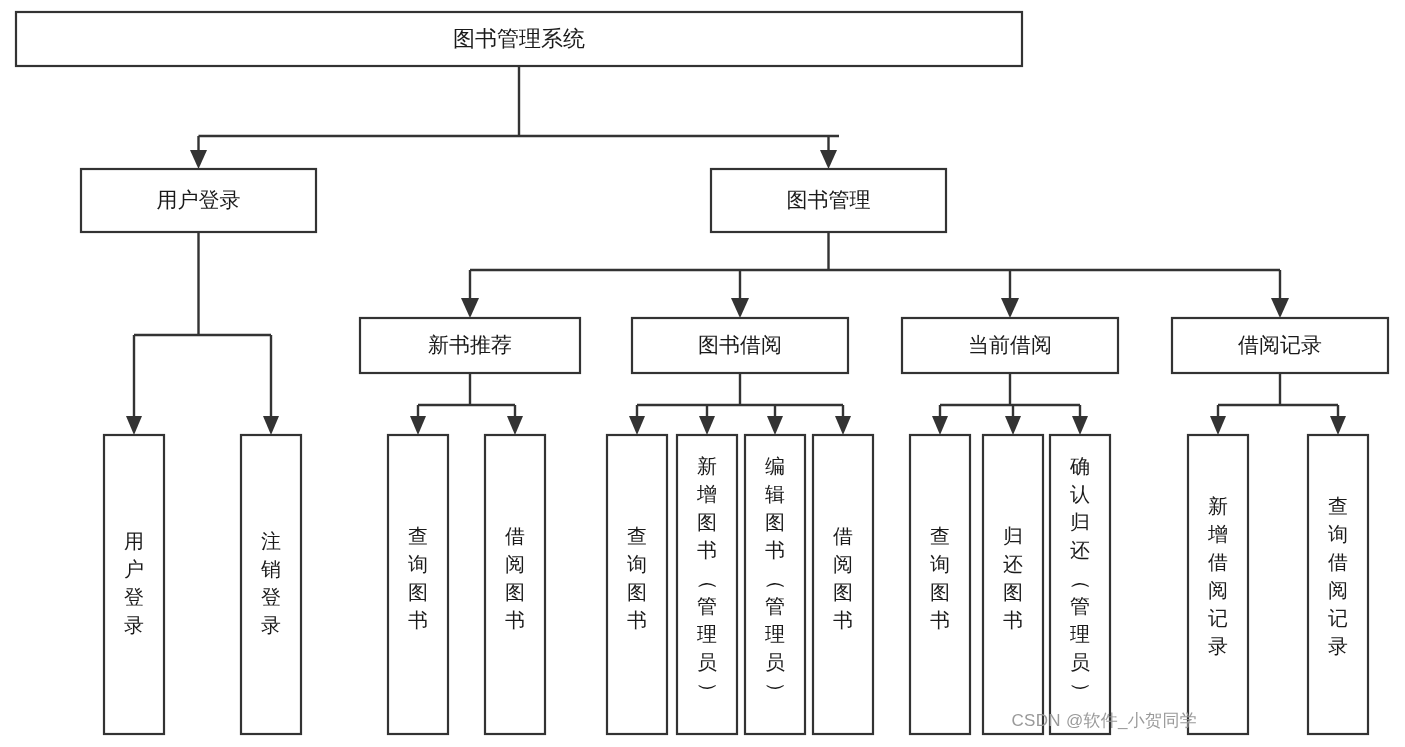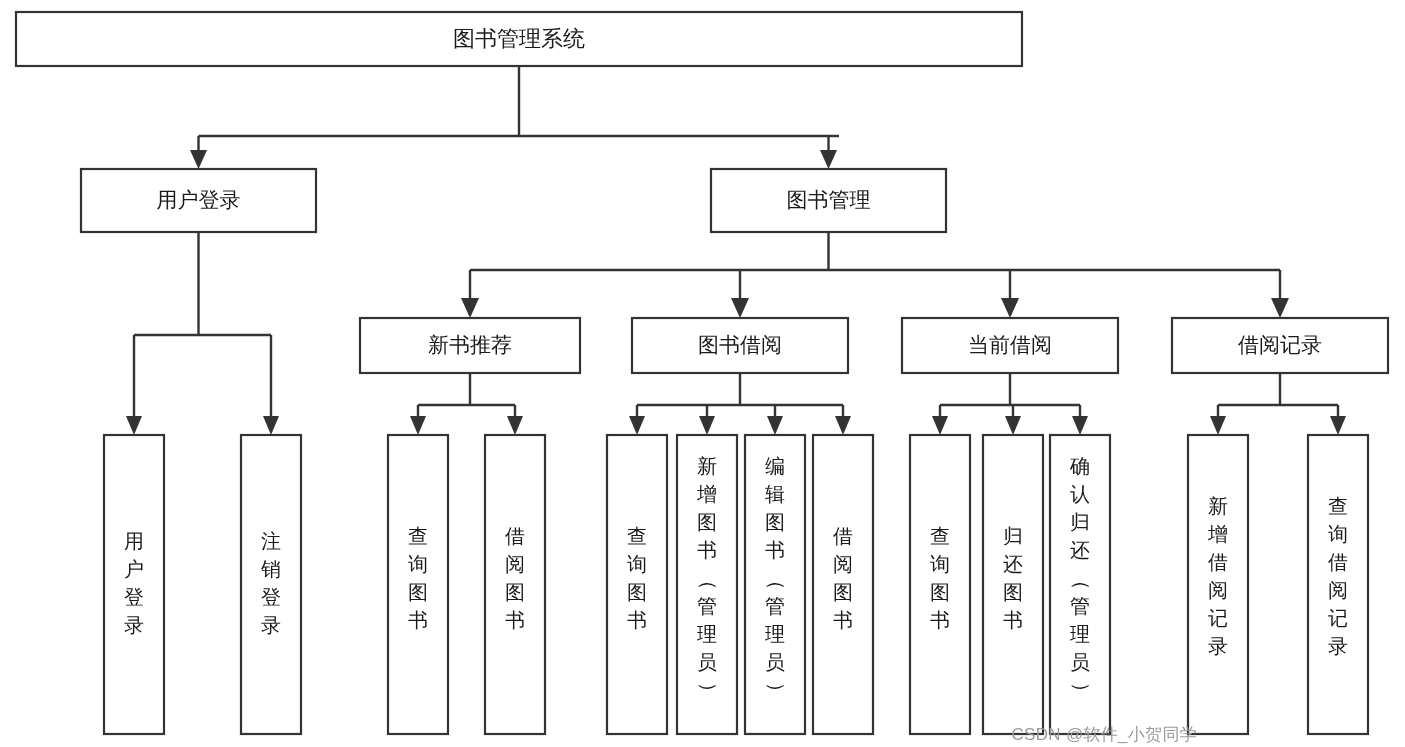--- a/index.html
+++ b/index.html
@@ -53,21 +53,21 @@
   .leaf-label-char {
     fill: #1a1a1a;
     font-family: "Liberation Sans", "DejaVu Sans", sans-serif;
     font-size: 20px;
     text-anchor: middle;
     dominant-baseline: middle;
   }
   .watermark {
     position: absolute;
     right: 8px;
-    bottom: 1px;
+    bottom: 15px;
     font-family: "Liberation Sans", "DejaVu Sans", sans-serif;
     font-size: 17px;
     color: #9a9a9a;
     white-space: nowrap;
     letter-spacing: 0.3px;
     pointer-events: none;
   }
 </style>
 </head>
 <body>

